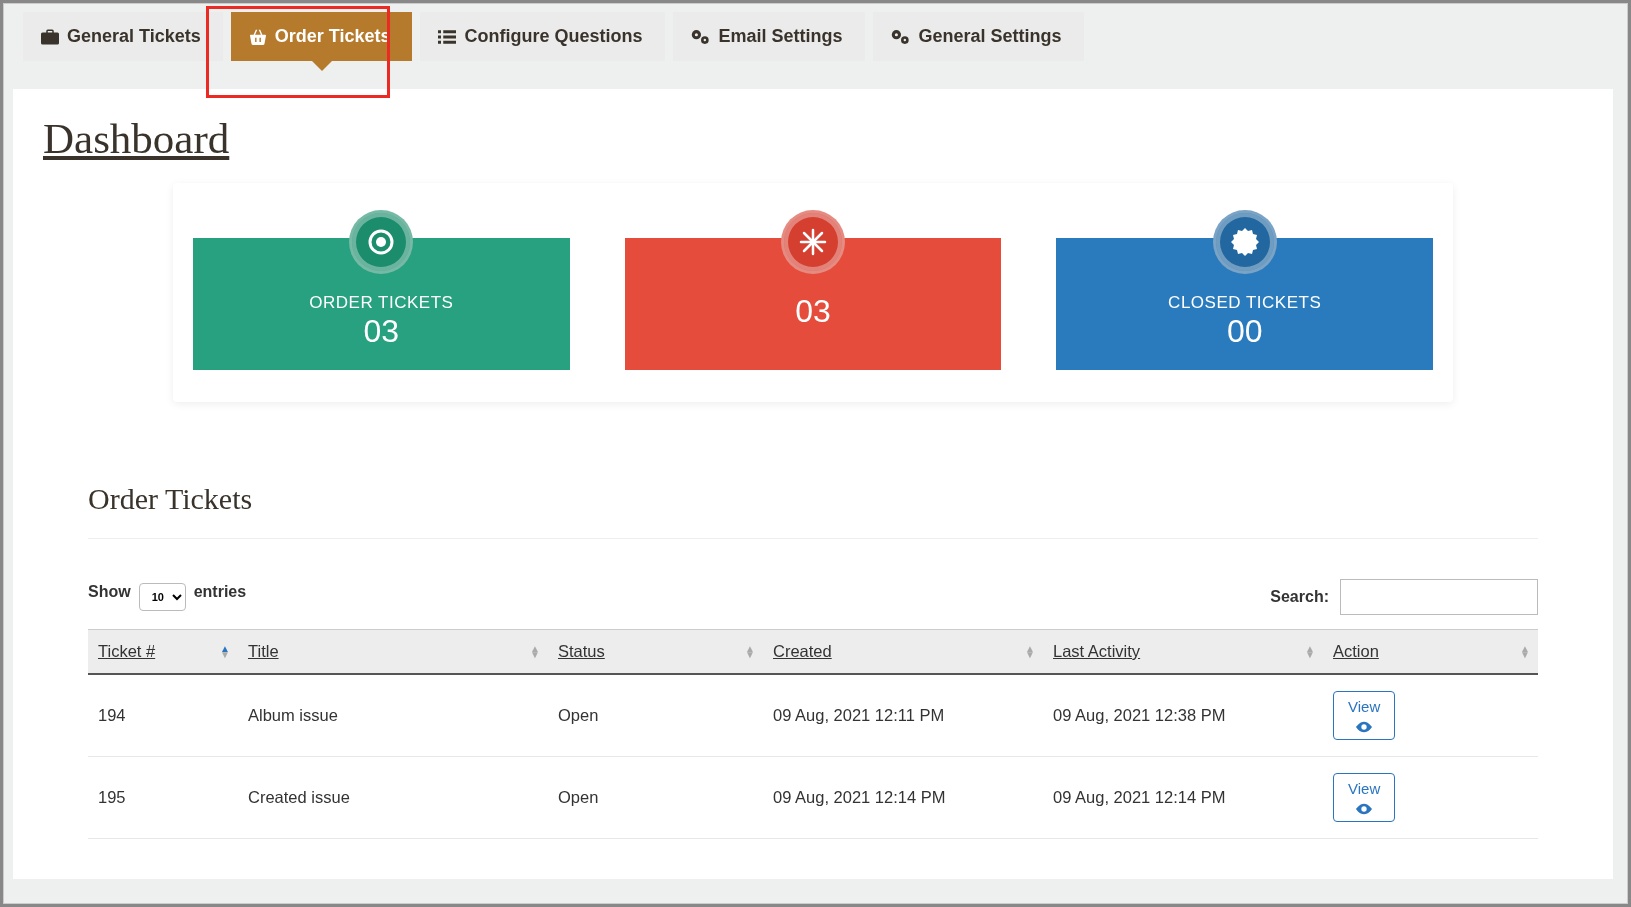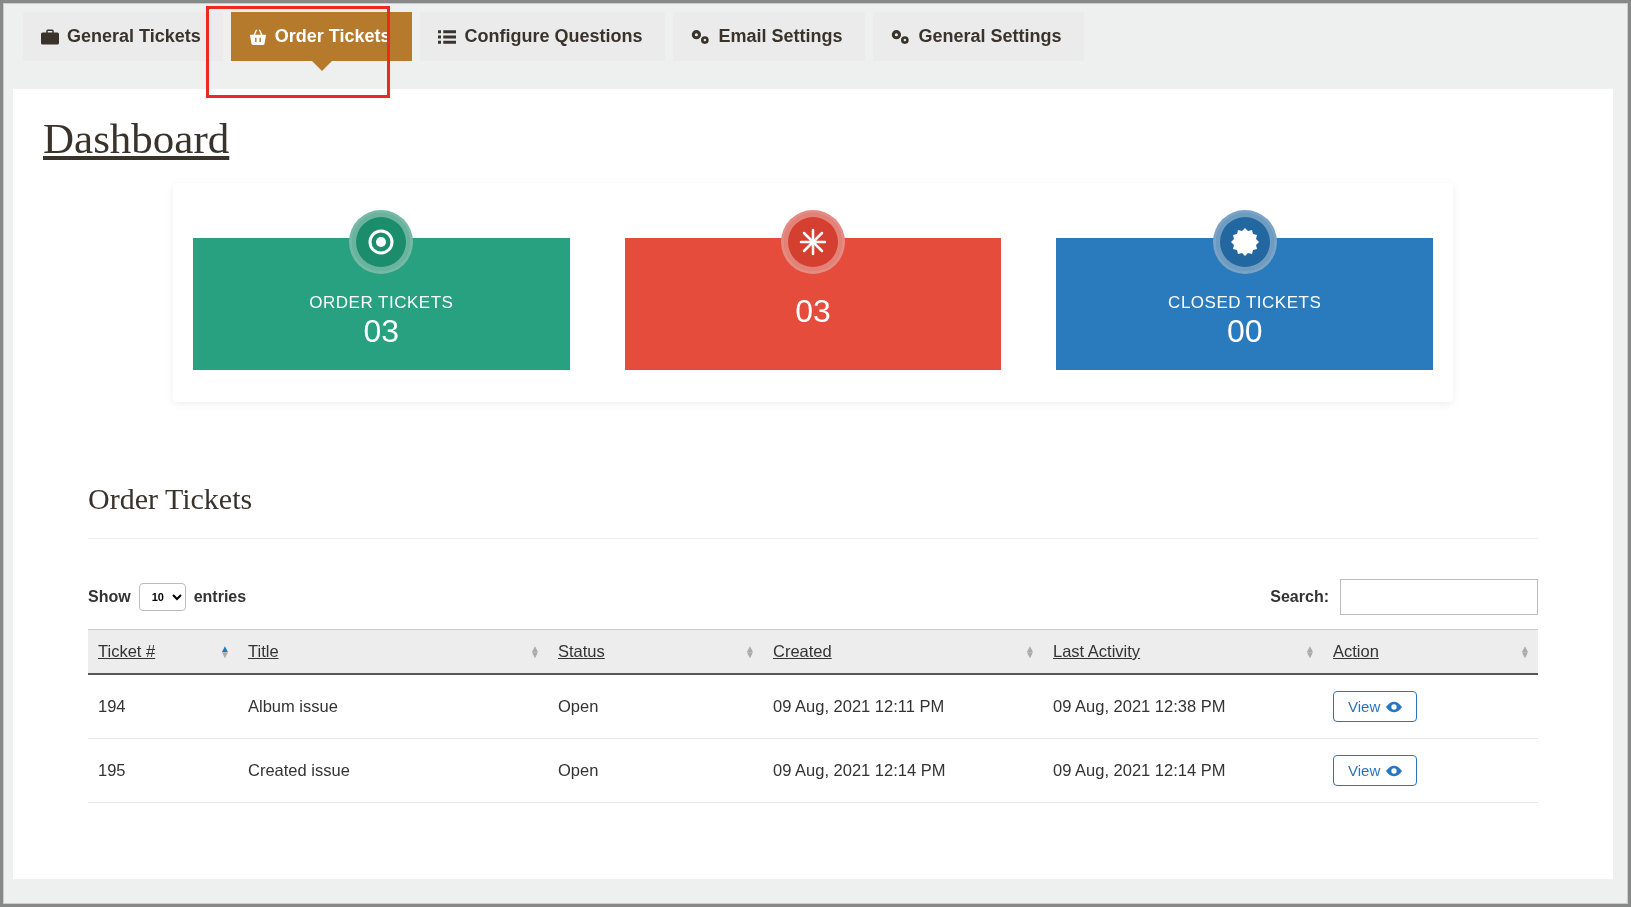--- a/index.html
+++ b/index.html
@@ -129,21 +129,21 @@
     padding-bottom:22px;border-bottom:1px solid #eee;
     margin:0 0 40px 0;
   }
 
   
   .table-controls{
     display:flex;justify-content:space-between;align-items:center;
     font-size:16px;font-weight:700;color:#333;
     margin-bottom:14px;
   }
-  .show-entries{display:flex;align-items:center;gap:8px;}
+  .show-entries{display:flex;gap:8px;}
   .show-entries select{
     border:1px solid #bbb;border-radius:4px;
     padding:6px 4px 6px 8px;font-size:11px;font-weight:700;
     background:#fff;
   }
   .search-box{display:flex;align-items:center;gap:11px;}
   .search-box input{
     border:1px solid #bbb;height:34px;width:180px;
     padding:0 8px;font-size:15px;
   }
@@ -163,21 +163,21 @@
     display:flex;flex-direction:column;line-height:6px;font-size:10px;color:#aaa;
   }
   th .sort .asc.active{color:#2a75c0;}
   table.data tbody td{
     padding:16px 10px;border-bottom:1px solid #e7e7e7;vertical-align:middle;
   }
   .btn-view{
     display:inline-flex;align-items:center;gap:6px;
     border:1px solid var(--link-blue);color:var(--link-blue);
     background:#fff;border-radius:4px;padding:6px 14px;
-    font-size:15px;cursor:pointer;
+    font-size:15px;cursor:pointer;flex-direction:column;
   }
 
   
   .icon svg{display:block;}
 </style>
 </head>
 <body>
 
 <div class="viewport">
   <div class="page">

